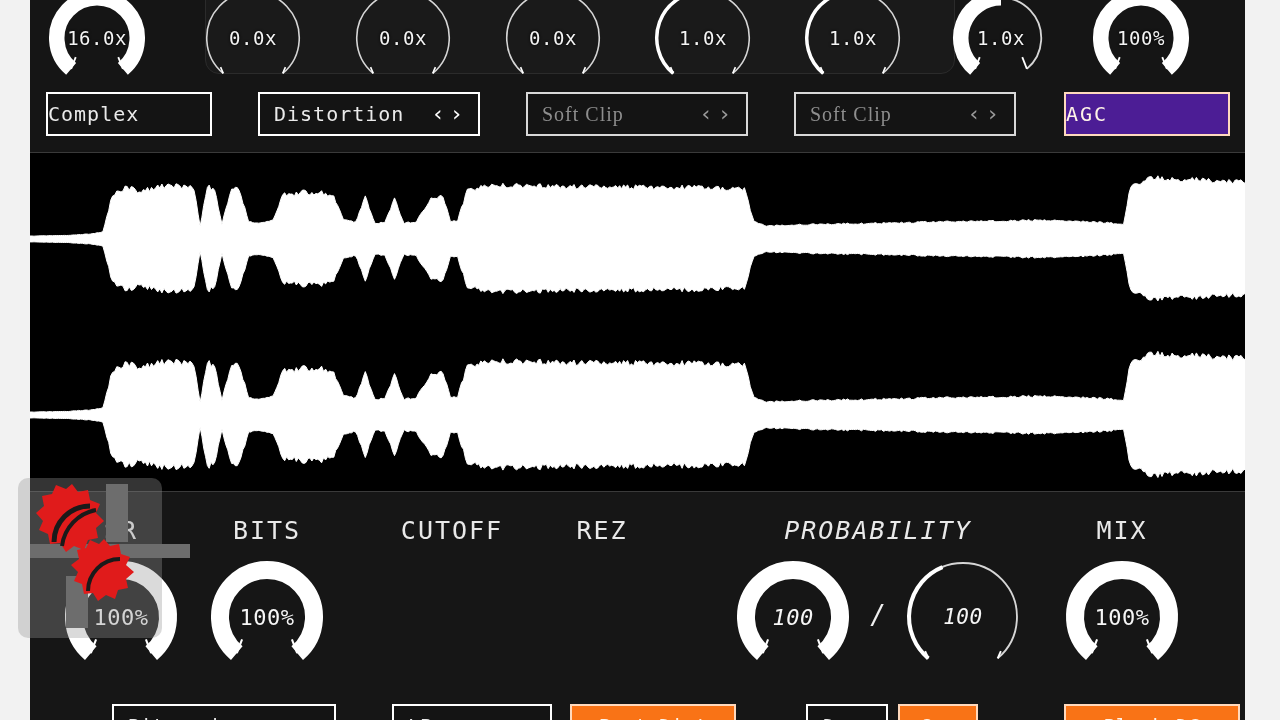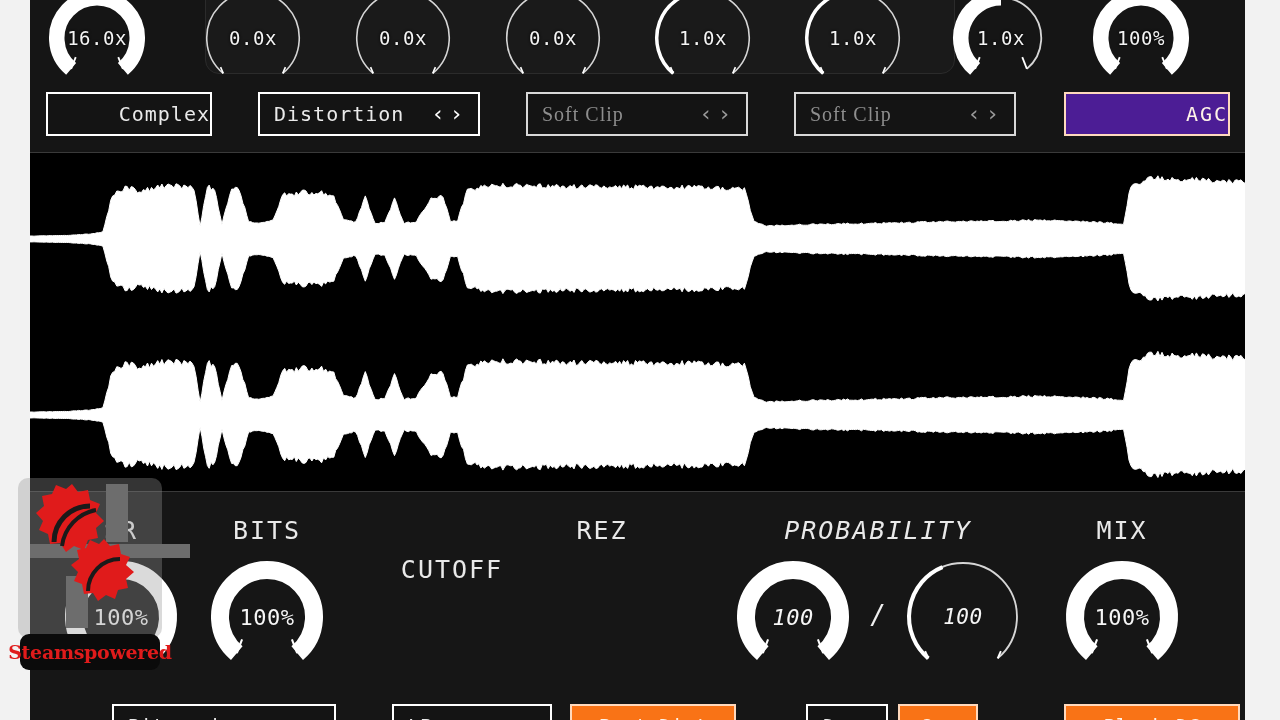--- a/index.html
+++ b/index.html
@@ -38,21 +38,21 @@
   .selrow{
     position:absolute;left:0;top:88px;width:1215px;height:58px;background:#151515;
   }
   .selbtn{
     position:absolute;top:4px;height:44px;box-sizing:border-box;
     border:2px solid #ffffff;background:#141414;
     display:flex;align-items:center;
     color:#eaeaea;font-size:20px;letter-spacing:1px;
   }
   .selbtn.dim{border-color:#d8d8d8;}
-  .selbtn .lbl{flex:1;text-align:right;}
+  .selbtn .lbl{flex:1;text-align:left;}
   .selbtn.hasarrow .lbl{text-align:left;padding-left:14px;}
   .selbtn .arrows{
     display:flex;gap:4px;padding-right:14px;font-size:22px;line-height:1;
     color:#ffffff;
   }
   .selbtn .arrows.dimmed{color:#9a9a9a;}
   .selbtn .txt-dim{color:#8e8e8e;font-family:Liberation Serif, serif;}
   .selbtn.accent{background:#4c1d95;border-color:#ffd9bd;}
   .selbtn.accent .lbl{color:#fff3e8;letter-spacing:2px;}
 
@@ -266,21 +266,21 @@
           <div class="bknob">
               <svg width="116" height="116" viewBox="0 0 116 116">
               <path d="M 27.78255446863578 94.01174927102315 A 47.01 47.01 0 1 1 88.2174455313642 94.01174927102315" fill="none" stroke="#d6d6d6" stroke-width="2.0879999999999996" stroke-linecap="butt"></path>
               <path d="M 27.78255446863578 94.01174927102315 A 47.01 47.01 0 1 1 88.2174455313642 94.01174927102315" fill="none" stroke="#ffffff" stroke-width="17.98" stroke-linecap="butt"></path>
               <path d="M 27.78255446863578 94.01174927102315 L 33.08606972587036 80.43260357818072" stroke="#ffffff" stroke-width="2.0879999999999996" fill="none"></path>
               <path d="M 88.2174455313642 94.01174927102315 L 82.91393027412964 80.43260357818072" stroke="#ffffff" stroke-width="2.0879999999999996" fill="none"></path>
             </svg>
               <div class="kval">100%</div>
             </div>
         </div>
-        <div class="bslot" style="left: 332px; width: 180px; margin-top: 39px;">
+        <div class="bslot" style="left: 332px; width: 180px;">
           <div class="blabel">CUTOFF</div>
         </div>
         <div class="bslot" style="left: 482px; width: 180px;">
           <div class="blabel">REZ</div>
         </div>
         <div class="bslot" style="left: 688px; width: 320px; font-style: italic;">
           <div class="blabel">PROBABILITY</div>
                  <div class="pair">
                    <div class="bknob">
               <svg width="116" height="116" viewBox="0 0 116 116">
@@ -363,17 +363,14 @@
      <path d="M34 66 A42 42 0 0 1 68 30" fill="none" stroke="#1a1a1a" stroke-width="4"></path>
    </svg>
    <svg class="gear" style="left:48px;top:58px;" width="78" height="70" viewBox="0 0 78 70">
      <g fill="#e01b1b">
        <path d="M38 3 L44 10 L53 8 L55 18 L64 21 L60 29 L68 36 L60 43 L62 52 L52 54 L49 63
                 L40 59 L32 65 L27 57 L18 58 L16 48 L8 45 L12 36 L5 29 L13 23 L11 14 L20 12
                 L24 4 L33 8 Z"></path>
      </g>
      <path d="M22 55 A32 32 0 0 1 54 23" fill="none" stroke="#1a1a1a" stroke-width="4"></path>
    </svg>
-   <div class="tag">
-     <span>Steamspowered</span>
-   </div>
  </div>
 </div>
 
 </body></html>

